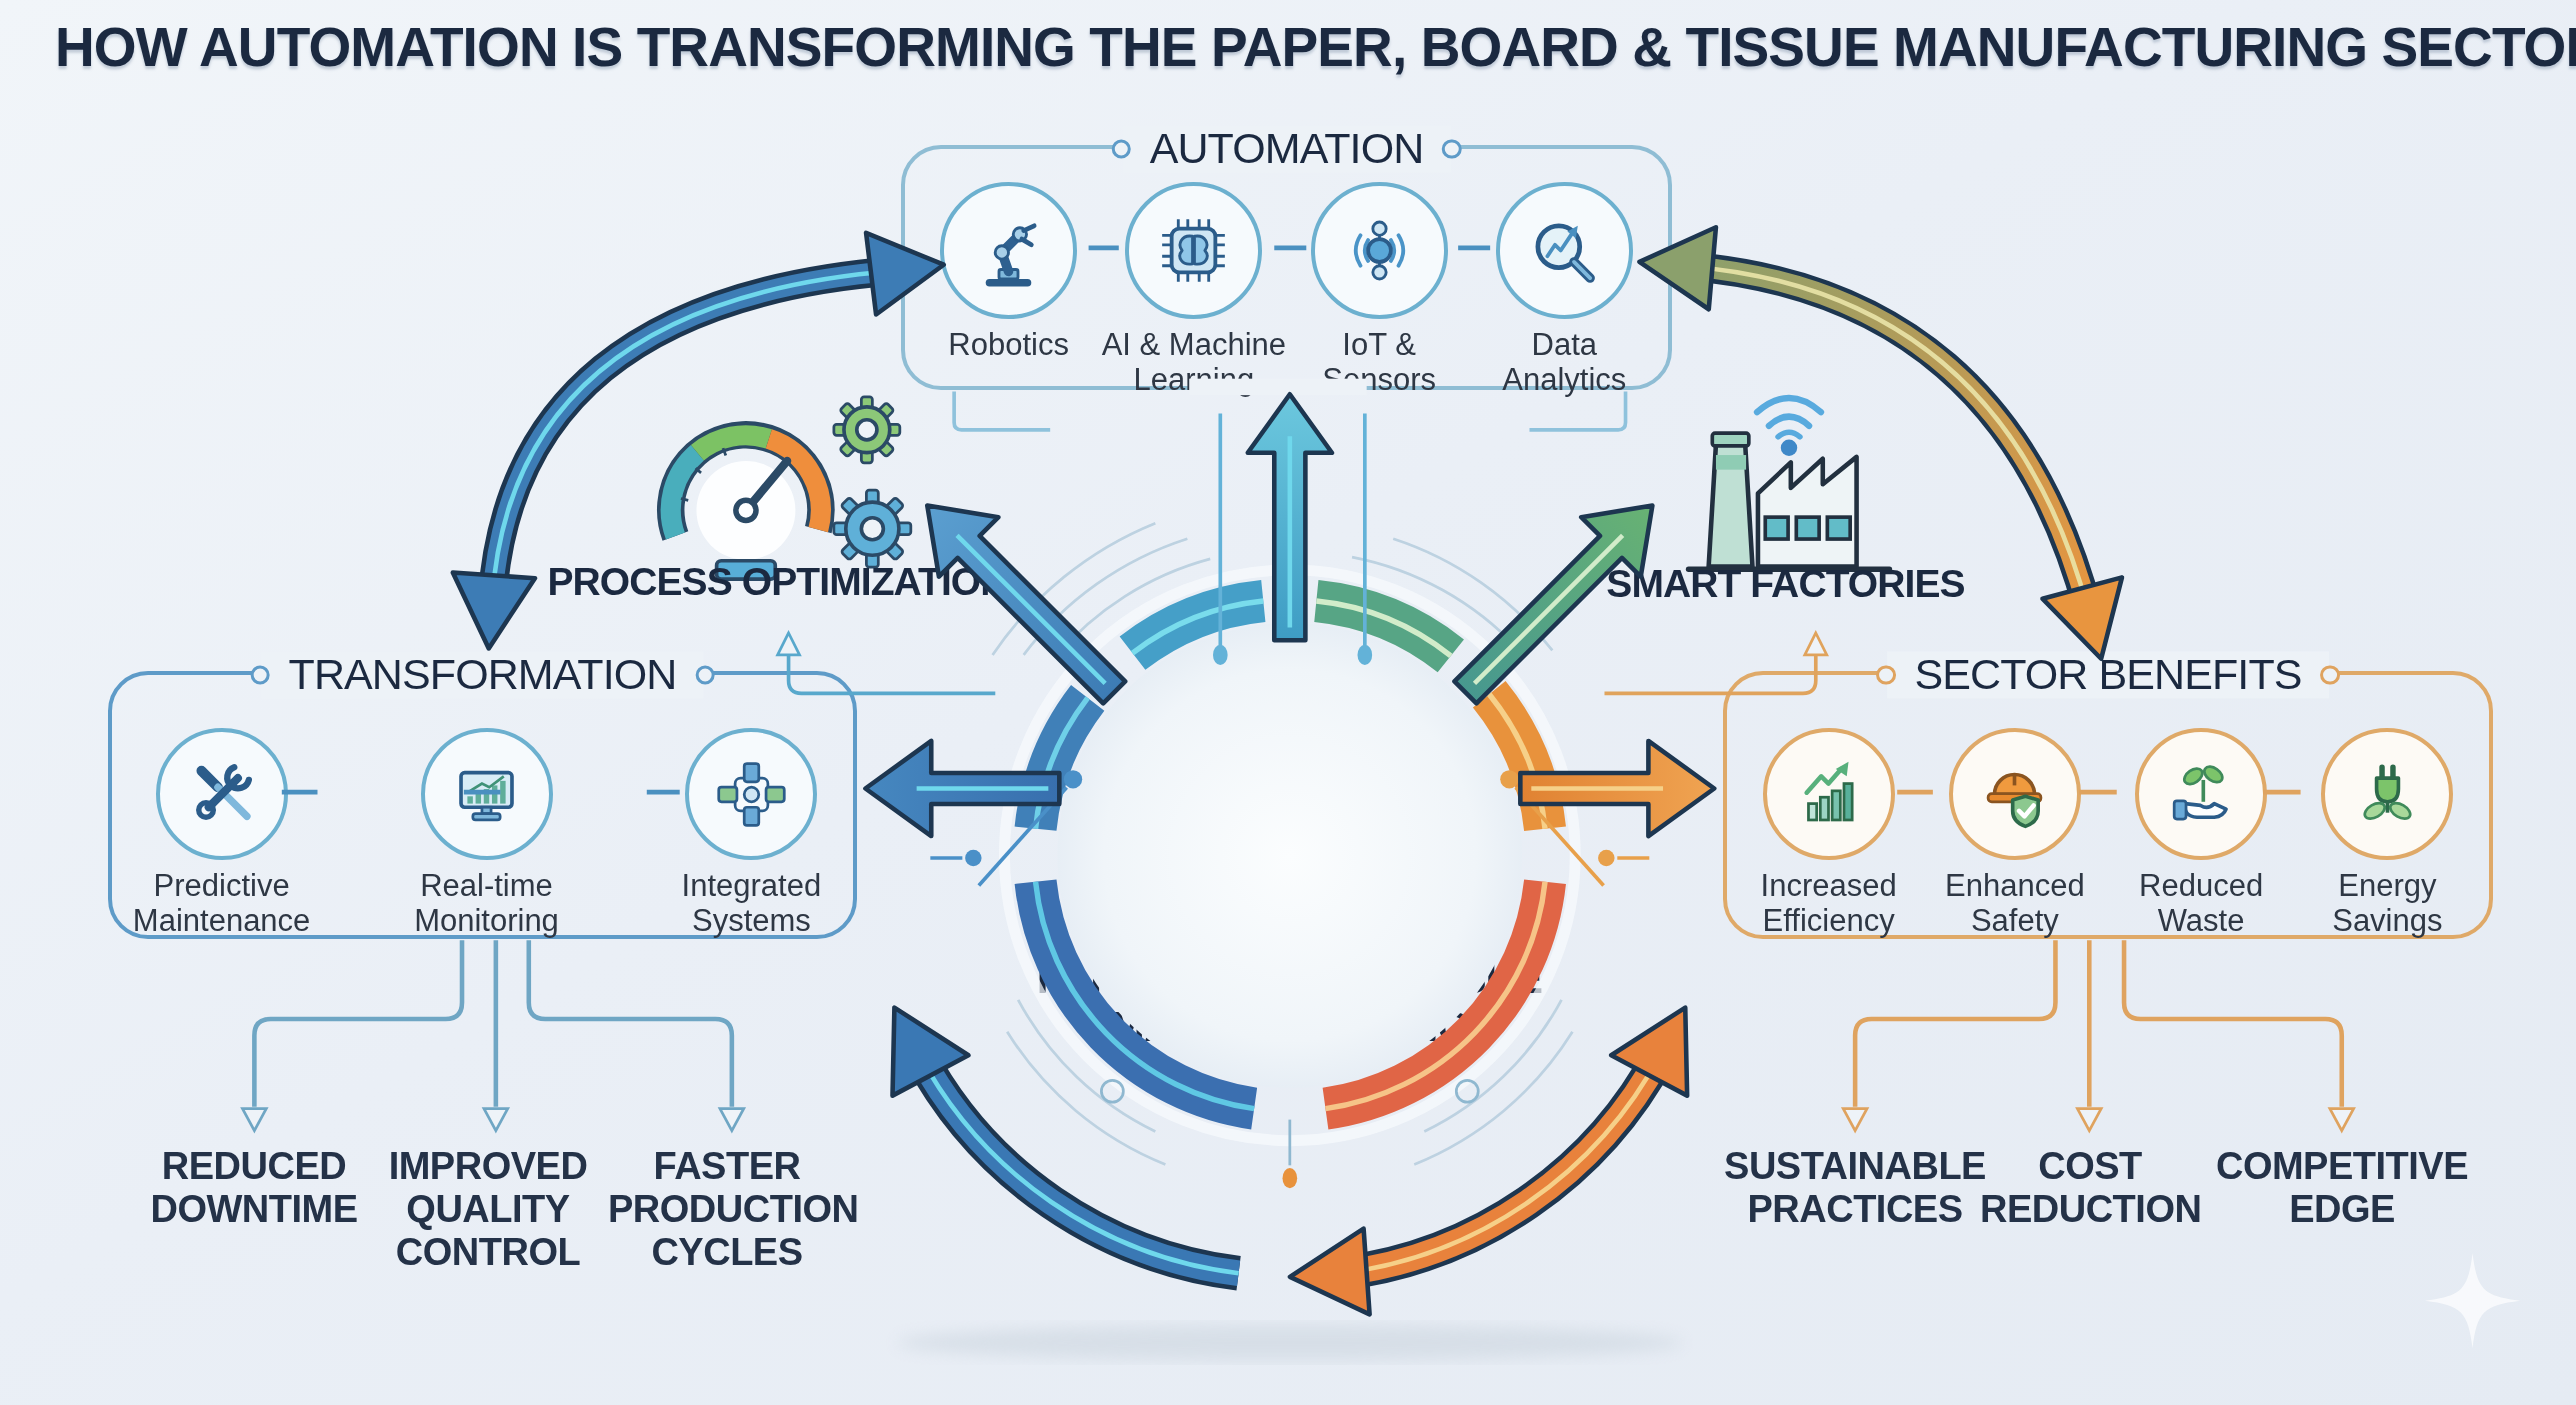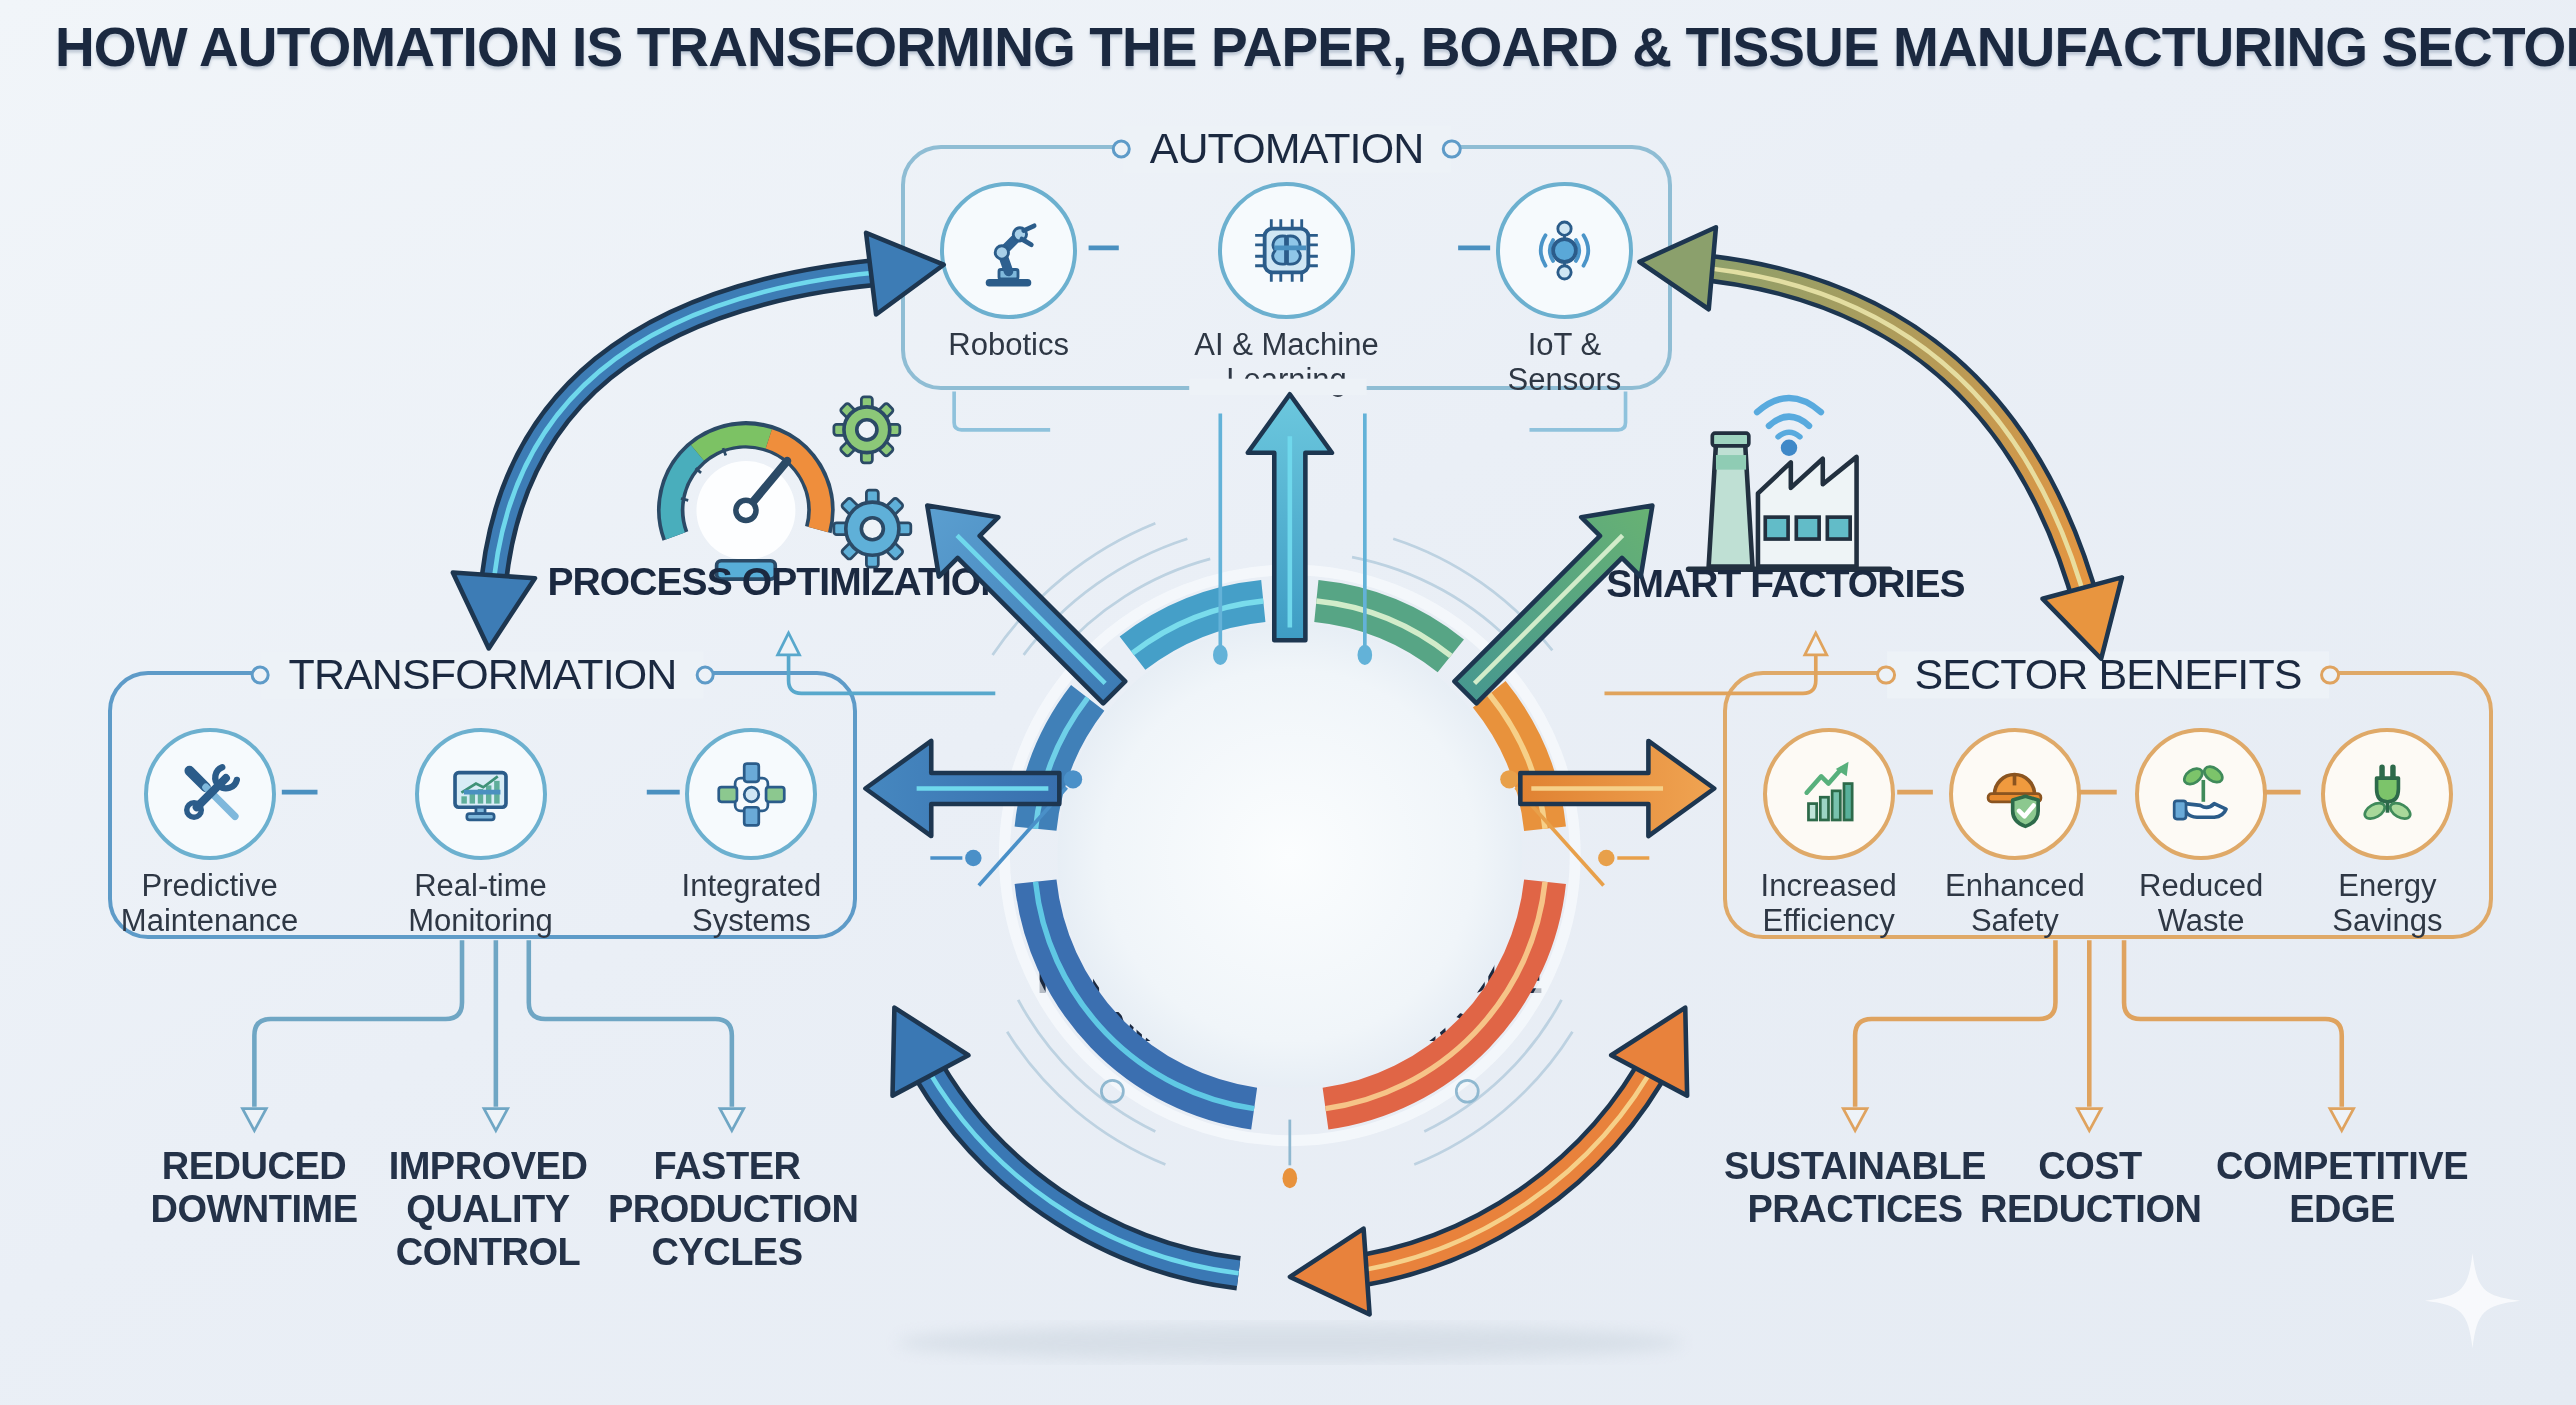--- a/index.html
+++ b/index.html
@@ -19,21 +19,21 @@
   .panel-title{position:absolute;left:50%;top:0;transform:translate(-50%,-50%);
     background:#edf2f7;padding:0 27.4px;font-weight:400;font-size:43px;letter-spacing:-0.9px;
     color:#1b2940;white-space:nowrap;line-height:1.1;}
   .chip-dot{position:absolute;top:50%;width:13.7px;height:13.7px;border-radius:50%;
     background:#edf2f7;border:3.7px solid;transform:translateY(-50%);}
   .chip-dot.left{left:-11px;}
   .chip-dot.right{right:-11px;}
   .panel-automation{left:901px;top:145px;width:771px;height:245px;border-color:#8fbdd4;}
   .panel-automation .items{padding:33px 35px 0 35px;}
   .panel-transformation{left:108px;top:671px;width:749px;height:268px;border-color:#5e9bc8;}
-  .panel-transformation .items{padding:53px 33px 0 29px;}
+  .panel-transformation .items{padding:53px 33px 0 41px;}
   .panel-benefits{left:1723px;top:671px;width:770px;height:268px;border-color:#dfa968;}
   .panel-benefits .items{padding:53px 33px 0 33px;}
   .panel-automation .chip-dot,.panel-transformation .chip-dot{border-color:#5e9bc8;}
   .panel-benefits .chip-dot{border-color:#dfa35f;}
   
   .icon-item{display:flex;flex-direction:column;align-items:center;}
   .icon-circle{border-radius:50%;background:#f6fafd;display:flex;align-items:center;justify-content:center;box-sizing:border-box;}
   .panel-automation .icon-circle{width:137px;height:137px;border:4.6px solid #6cb0cf;}
   .panel-transformation .icon-circle{width:132px;height:132px;border:4.6px solid #6cb0cf;}
   .panel-benefits .icon-circle{width:132px;height:132px;border:4.6px solid #dfa968;background:#fdfaf5;}
@@ -106,20 +106,32 @@
             <svg width="95" height="95" viewBox="0 0 100 100">
               <path d="M30 34 Q20 50 30 66 M38 39 Q31 50 38 61" stroke="#4a94c8" stroke-width="4" fill="none" stroke-linecap="round"></path>
               <path d="M70 34 Q80 50 70 66 M62 39 Q69 50 62 61" stroke="#4a94c8" stroke-width="4" fill="none" stroke-linecap="round"></path>
               <path d="M50 26 V74" stroke="#2b5c8a" stroke-width="3"></path>
               <circle cx="50" cy="27" r="7" fill="#cfe6f4" stroke="#2b5c8a" stroke-width="3"></circle>
               <circle cx="50" cy="73" r="7" fill="#cfe6f4" stroke="#2b5c8a" stroke-width="3"></circle>
               <circle cx="50" cy="50" r="12" fill="#5aa8d8" stroke="#2b5c8a" stroke-width="4"></circle>
             </svg>
           </div>
           <div class="caption">IoT &amp; Sensors</div>
+        </div>
+        <div class="icon-item">
+          <div class="icon-circle">
+            <svg width="95" height="95" viewBox="0 0 100 100">
+              <circle cx="44" cy="46" r="22" fill="#e4f2f8" stroke="#2b5c8a" stroke-width="5"></circle>
+              <path d="M32 56 L40 44 L46 50 L58 32" stroke="#4a90c0" stroke-width="4" fill="none" stroke-linecap="round" stroke-linejoin="round"></path>
+              <path d="M53 30 L64 24 L62 37 Z" fill="#4a90c0"></path>
+              <path d="M60 62 L77 79" stroke="#2b5c8a" stroke-width="10" stroke-linecap="round"></path>
+              <path d="M60 62 L77 79" stroke="#7fb8dc" stroke-width="4" stroke-linecap="round"></path>
+            </svg>
+          </div>
+          <div class="caption">Data Analytics</div>
         </div>
       </div>
     </section>
 
     <svg class="icon-free" style="left:636px;top:373px" width="284" height="229" viewBox="0 0 310 250">
       <path d="M43 178 A 82 82 0 1 1 199 171" stroke="#2b4a66" stroke-width="30" fill="none"></path>
       <path d="M43 178 A 82 82 0 0 1 67 87" stroke="#49aebc" stroke-width="22" fill="none"></path>
       <path d="M67 87 A 82 82 0 0 1 145 72" stroke="#7cc264" stroke-width="22" fill="none"></path>
       <path d="M145 72 A 82 82 0 0 1 199 171" stroke="#ef8e3c" stroke-width="22" fill="none"></path>
       <circle cx="120" cy="150" r="54" fill="#fdfeff"></circle>

